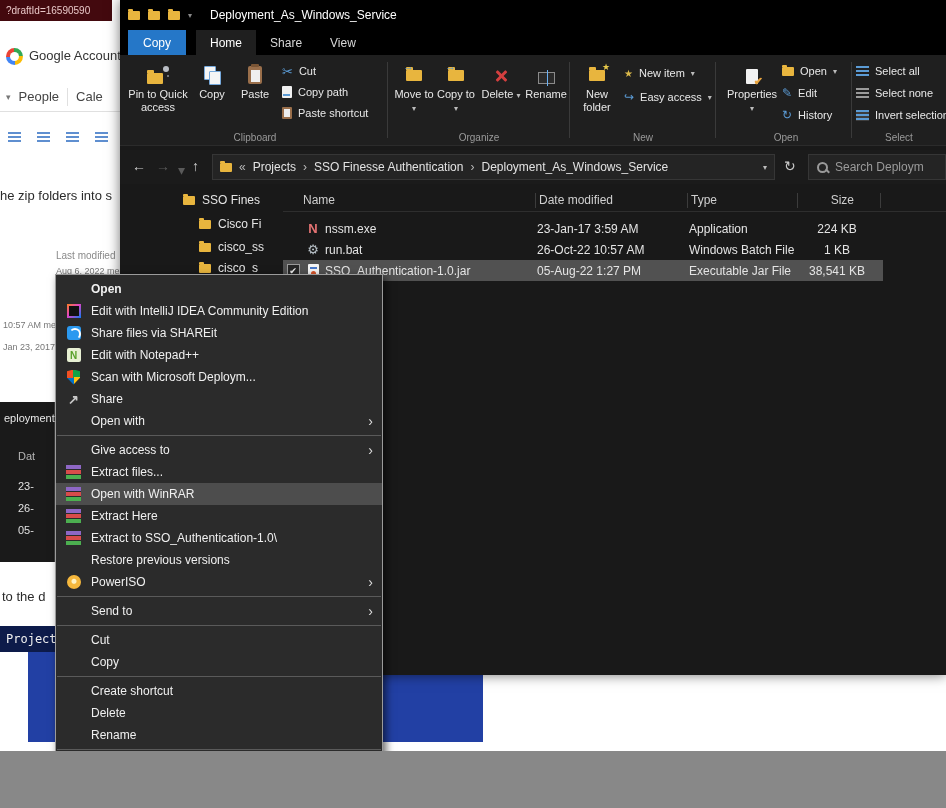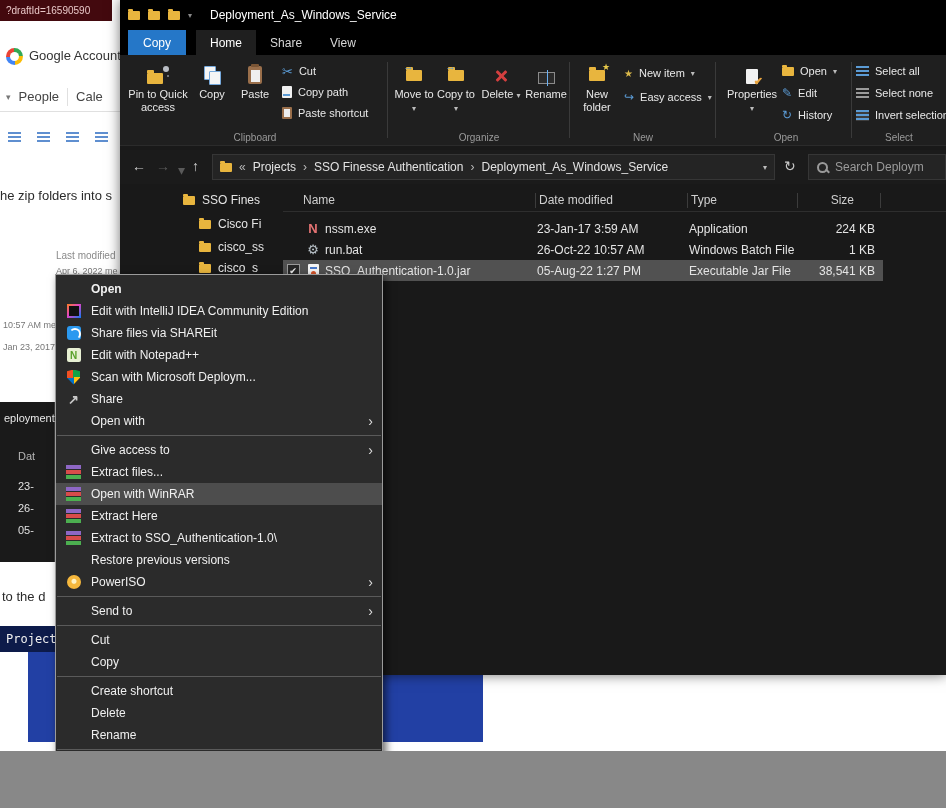--- a/index.html
+++ b/index.html
@@ -108,21 +108,21 @@
   .fhead{position:absolute;left:163px;top:190px;right:0;height:22px;border-bottom:1px solid #2e2e2e;color:#cfcfcf;font-size:12px}
   .hcol{position:absolute;top:3px;white-space:nowrap;cursor:default}
   .hsep{position:absolute;top:3px;width:1px;height:15px;background:#3c3c3c}
   .frow{position:absolute;left:163px;width:600px;height:21px;display:flex;align-items:center;color:#e4e4e4;font-size:12px;cursor:default}
   .frow.selected{background:#515151}
   .fc-check{flex:0 0 20px;display:flex;justify-content:center}
   .fc-icon{flex:0 0 20px;display:flex;justify-content:center;align-items:center}
   .fc-name{flex:0 0 214px;padding-left:2px;white-space:nowrap;overflow:hidden}
   .fc-date{flex:0 0 152px;white-space:nowrap}
   .fc-type{flex:0 0 110px;white-space:nowrap}
-  .fc-size{flex:1;text-align:right;padding-right:8px;white-space:nowrap}
+  .fc-size{flex:1;text-align:center;padding-right:8px;white-space:nowrap}
   .chkbox{width:13px;height:13px;border:1px solid #9a9a9a;background:#262626;color:#eee;font-size:9px;display:flex;align-items:center;justify-content:center}
   .chkbox::before{content:"✔"}
   .fico-exe{color:#e57373;font-weight:bold;font-size:13px}
   .fico-exe::before{content:"N"}
   .fico-bat{color:#b9c2c9;font-size:13px}
   .fico-bat::before{content:"⚙"}
   .fico-jar{width:11px;height:14px;background:#f4f4f4;border-radius:1px;position:relative}
   .fico-jar::before{content:"";position:absolute;left:2px;top:3px;width:7px;height:2px;background:#4a79c9}
   .fico-jar::after{content:"";position:absolute;left:3px;bottom:2px;width:5px;height:5px;border-radius:50%;background:#d8552a}
 
@@ -167,21 +167,21 @@
       <span>Cale</span>
     </div>
     <div class="btoolbar">
       <span class="hmb"></span>
       <span class="hmb"></span>
       <span class="hmb"></span>
       <span class="hmb"></span>
     </div>
     <div class="snippet1">he zip folders into s</div>
     <div class="lastmod">Last modified</div>
-    <div class="ts" style="left:56px;top:266px">Apr 6, 2022 me</div>
+    <div class="ts" style="left:56px;top:266px">Aug 6, 2022 me</div>
     <div class="ts" style="left:3px;top:320px">10:57 AM me</div>
     <div class="ts" style="left:3px;top:342px">Jan 23, 2017 e</div>
     <div class="miniwin">
       <div class="mtitle">eployment</div>
       <div class="mcol">Dat</div>
       <div class="mrow" style="top:78px">23-</div>
       <div class="mrow" style="top:100px">26-</div>
       <div class="mrow" style="top:122px">05-</div>
     </div>
     <div class="snippet2">to the d</div>

